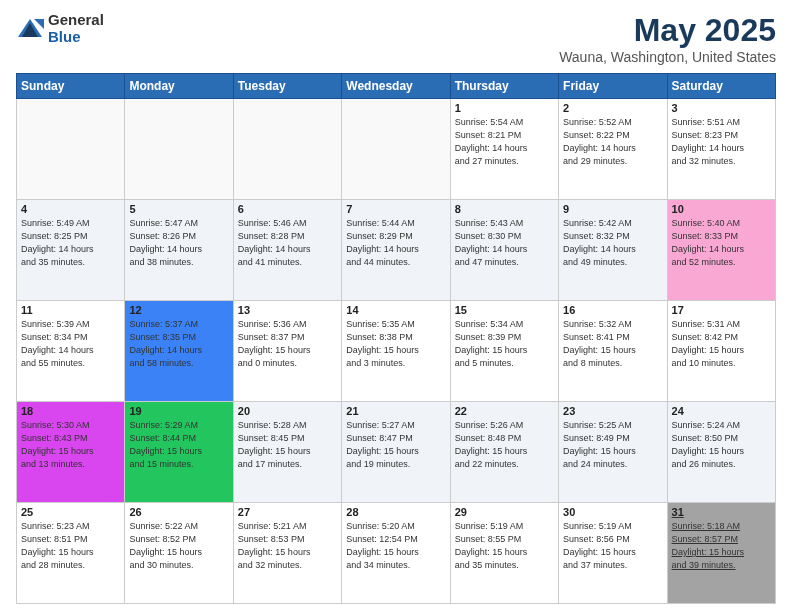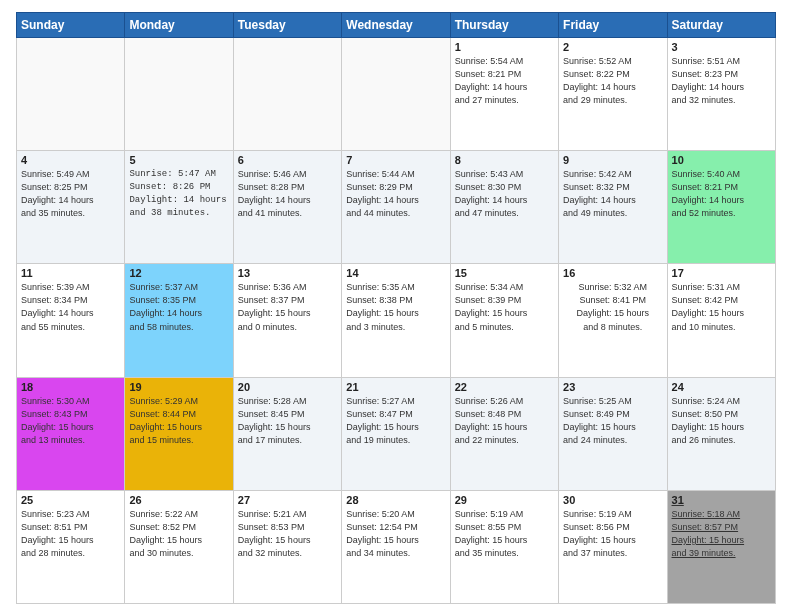--- a/index.html
+++ b/index.html
@@ -100,20 +100,37 @@
       color: #333;
     }
     tr:nth-child(odd) td { background: #fff; }
     tr:nth-child(even) td { background: #f4f6f8; }
     .calendar thead tr th { background: #2a6db5; }
   </style>
 </head>
 <body>
 
 <div class="page">
+  <div class="header">
+    <div class="logo">
+      <svg class="logo-icon" viewBox="0 0 28 28">
+        <polygon points="14,4 26,22 2,22" fill="#2a6db5"></polygon>
+        <polygon points="14,8 22,22 6,22" fill="#1a3a5c"></polygon>
+        <polygon points="18,4 28,4 28,14" fill="#2a6db5"></polygon>
+      </svg>
+      <div class="logo-text">
+        <span class="logo-general">General</span>
+        <span class="logo-blue">Blue</span>
+      </div>
+    </div>
+    <div class="title-block">
+      <div class="main-title">May 2025</div>
+      <div class="subtitle">Wauna, Washington, United States</div>
+    </div>
+  </div>
 
   <table class="calendar">
     <thead>
       <tr>
         <th>Sunday</th>
         <th>Monday</th>
         <th>Tuesday</th>
         <th>Wednesday</th>
         <th>Thursday</th>
         <th>Friday</th>
@@ -151,21 +168,21 @@
         <tr style="background: rgb(240, 244, 248);">
           <td style="background: rgb(240, 244, 248);">
             <span class="day-num">4</span>
             <div class="day-info" style="white-space: pre-line;">Sunrise: 5:49 AM
 Sunset: 8:25 PM
 Daylight: 14 hours
 and 35 minutes.</div>
           </td>
           <td style="background: rgb(240, 244, 248);">
             <span class="day-num">5</span>
-            <div class="day-info" style="white-space: pre-line; font-family: Liberation Mono, monospace;">Sunrise: 5:47 AM
+            <div class="day-info" style="white-space: pre-line;">Sunrise: 5:47 AM
 Sunset: 8:26 PM
 Daylight: 14 hours
 and 38 minutes.</div>
           </td>
           <td style="background: rgb(240, 244, 248);">
             <span class="day-num">6</span>
             <div class="day-info" style="white-space: pre-line;">Sunrise: 5:46 AM
 Sunset: 8:28 PM
 Daylight: 14 hours
 and 41 minutes.</div>
@@ -184,37 +201,37 @@
 Daylight: 14 hours
 and 47 minutes.</div>
           </td>
           <td style="background: rgb(240, 244, 248);">
             <span class="day-num">9</span>
             <div class="day-info" style="white-space: pre-line;">Sunrise: 5:42 AM
 Sunset: 8:32 PM
 Daylight: 14 hours
 and 49 minutes.</div>
           </td>
-          <td style="background: #86efac;">
+          <td style="background: #f9a8d4;">
             <span class="day-num">10</span>
             <div class="day-info" style="white-space: pre-line;">Sunrise: 5:40 AM
-Sunset: 8:21 PM
+Sunset: 8:33 PM
 Daylight: 14 hours
 and 52 minutes.</div>
           </td>
         </tr>
         <tr style="background: rgb(255, 255, 255);">
           <td style="background: rgb(255, 255, 255);">
             <span class="day-num">11</span>
             <div class="day-info" style="white-space: pre-line;">Sunrise: 5:39 AM
 Sunset: 8:34 PM
 Daylight: 14 hours
 and 55 minutes.</div>
           </td>
-          <td style="background: #7dd3fc;">
+          <td style="background: #3b82f6;">
             <span class="day-num">12</span>
             <div class="day-info" style="white-space: pre-line;">Sunrise: 5:37 AM
 Sunset: 8:35 PM
 Daylight: 14 hours
 and 58 minutes.</div>
           </td>
           <td style="background: rgb(255, 255, 255);">
             <span class="day-num">13</span>
             <div class="day-info" style="white-space: pre-line;">Sunrise: 5:36 AM
 Sunset: 8:37 PM
@@ -230,42 +247,42 @@
           </td>
           <td style="background: rgb(255, 255, 255);">
             <span class="day-num">15</span>
             <div class="day-info" style="white-space: pre-line;">Sunrise: 5:34 AM
 Sunset: 8:39 PM
 Daylight: 15 hours
 and 5 minutes.</div>
           </td>
           <td style="background: rgb(255, 255, 255);">
             <span class="day-num">16</span>
-            <div class="day-info" style="white-space: pre-line; text-align: center;">Sunrise: 5:32 AM
+            <div class="day-info" style="white-space: pre-line;">Sunrise: 5:32 AM
 Sunset: 8:41 PM
 Daylight: 15 hours
 and 8 minutes.</div>
           </td>
           <td style="background: rgb(255, 255, 255);">
             <span class="day-num">17</span>
             <div class="day-info" style="white-space: pre-line;">Sunrise: 5:31 AM
 Sunset: 8:42 PM
 Daylight: 15 hours
 and 10 minutes.</div>
           </td>
         </tr>
         <tr style="background: rgb(240, 244, 248);">
           <td style="background: #d946ef;">
             <span class="day-num">18</span>
             <div class="day-info" style="white-space: pre-line;">Sunrise: 5:30 AM
 Sunset: 8:43 PM
 Daylight: 15 hours
 and 13 minutes.</div>
           </td>
-          <td style="background: #eab308;">
+          <td style="background: #22c55e;">
             <span class="day-num">19</span>
             <div class="day-info" style="white-space: pre-line;">Sunrise: 5:29 AM
 Sunset: 8:44 PM
 Daylight: 15 hours
 and 15 minutes.</div>
           </td>
           <td style="background: rgb(240, 244, 248);">
             <span class="day-num">20</span>
             <div class="day-info" style="white-space: pre-line;">Sunrise: 5:28 AM
 Sunset: 8:45 PM

